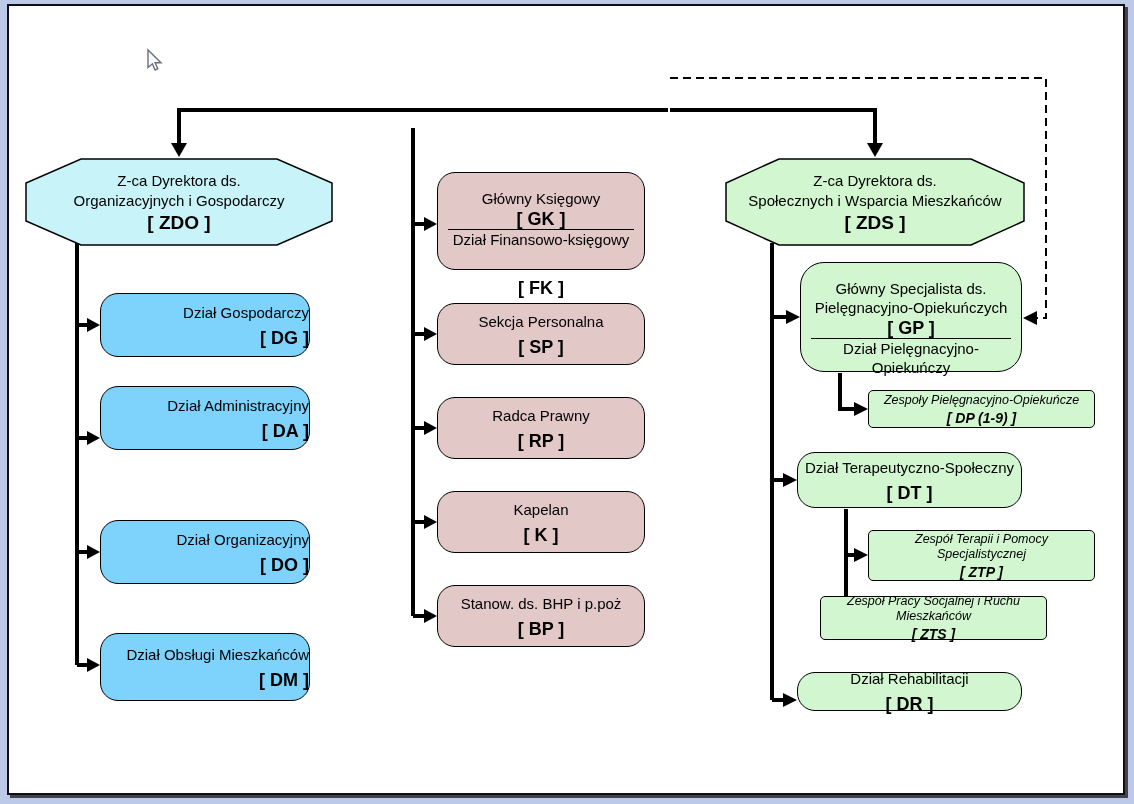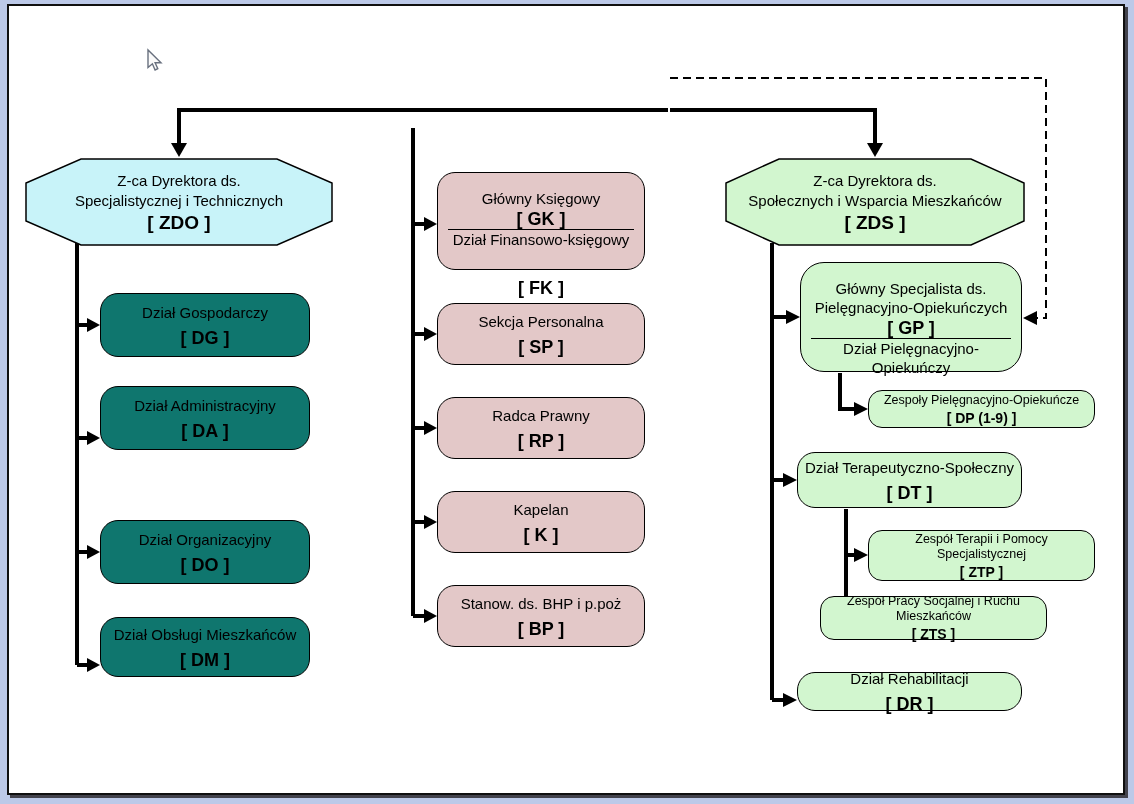--- a/index.html
+++ b/index.html
@@ -23,21 +23,21 @@
   .node{
     position:absolute;z-index:2;
     box-sizing:border-box;
     border:1.4px solid #000;
     border-radius:18px;
     display:flex;flex-direction:column;align-items:center;justify-content:center;
     text-align:center;
     font-size:15px;line-height:19px;
   }
   .node .code{font-weight:bold;font-size:18px;margin-top:6px;line-height:20px;}
-  .cyan{background:#0f766e;}
+  .cyan{background:#7dd3fc;align-items:flex-end;}
   .pink{background:#e3c8c8;}
   .green{background:#d2f6cf;}
   .director{
     background:linear-gradient(180deg,#ffd6ce 0%,#fc8273 38%,#f5281a 80%,#e71208 100%);
     border:1.5px solid #c23526;
     border-radius:26px;
     font-size:29px;line-height:34px;
   }
   .director .code{font-size:31px;margin-top:2px;line-height:36px;}
   .split{padding:16px 10px;justify-content:stretch;}
@@ -46,21 +46,21 @@
   .split .sec2{border-top:1.6px solid #000;gap:28px;}
   .split .sec1g{flex:1.35;}
   .octwrap{position:absolute;z-index:2;}
   .octwrap svg{position:absolute;left:0;top:0;}
   .octtext{
     position:absolute;left:0;top:0;width:100%;height:100%;
     display:flex;flex-direction:column;align-items:center;justify-content:center;
     text-align:center;font-size:15px;line-height:20px;
   }
   .octtext .code{font-weight:bold;font-size:19px;margin-top:2px;}
-  .gsmall{font-size:12.5px;line-height:15px;border-radius:14px;}
+  .gsmall{font-size:12.5px;line-height:15px;border-radius:5px;font-style:italic;}
   .gsmall .code{font-size:14px;margin-top:2px;line-height:16px;}
   #cursor{position:absolute;left:145px;top:48px;z-index:10;}
 </style>
 </head>
 <body>
 
 <div id="screen">
   <div id="page"></div>
 
   <svg id="connectors" viewBox="0 0 1134 804">
@@ -110,21 +110,21 @@
     </g>
   </svg>
 
 
   <div class="octwrap" style="left:25px;top:158px;width:308px;height:88px">
     <svg width="308" height="88">
       <polygon points="56,1 252,1 307,25 307,63 252,87 56,87 1,63 1,25" fill="#c8f3f9" stroke="#000" stroke-width="1.5"></polygon>
     </svg>
     <div class="octtext">
       <div>Z-ca Dyrektora ds.</div>
-      <div>Specjalistycznej i Technicznych</div>
+      <div>Organizacyjnych i Gospodarczy</div>
       <div class="code">[ ZDO ]</div>
     </div>
   </div>
 
   <div class="octwrap" style="left:725px;top:158px;width:300px;height:88px">
     <svg width="300" height="88">
       <polygon points="54,1 246,1 299,25 299,63 246,87 54,87 1,63 1,25" fill="#d2f6cf" stroke="#000" stroke-width="1.5"></polygon>
     </svg>
     <div class="octtext">
       <div>Z-ca Dyrektora ds.</div>
@@ -138,21 +138,21 @@
     <div class="code">[ DG ]</div>
   </div>
   <div class="node cyan" style="left:100px;top:386px;width:210px;height:64px">
     <div>Dział Administracyjny</div>
     <div class="code">[ DA ]</div>
   </div>
   <div class="node cyan" style="left:100px;top:520px;width:210px;height:64px">
     <div>Dział Organizacyjny</div>
     <div class="code">[ DO ]</div>
   </div>
-  <div class="node cyan" style="left:100px;top:617px;width:210px;height:60px">
+  <div class="node cyan" style="left:100px;top:633px;width:210px;height:68px">
     <div>Dział Obsługi Mieszkańców</div>
     <div class="code">[ DM ]</div>
   </div>
 
   <div class="node pink split" style="left:437px;top:172px;width:208px;height:98px">
     <div class="sec">
       <div>Główny Księgowy</div>
       <div class="code">[ GK ]</div>
     </div>
     <div class="sec sec2">

